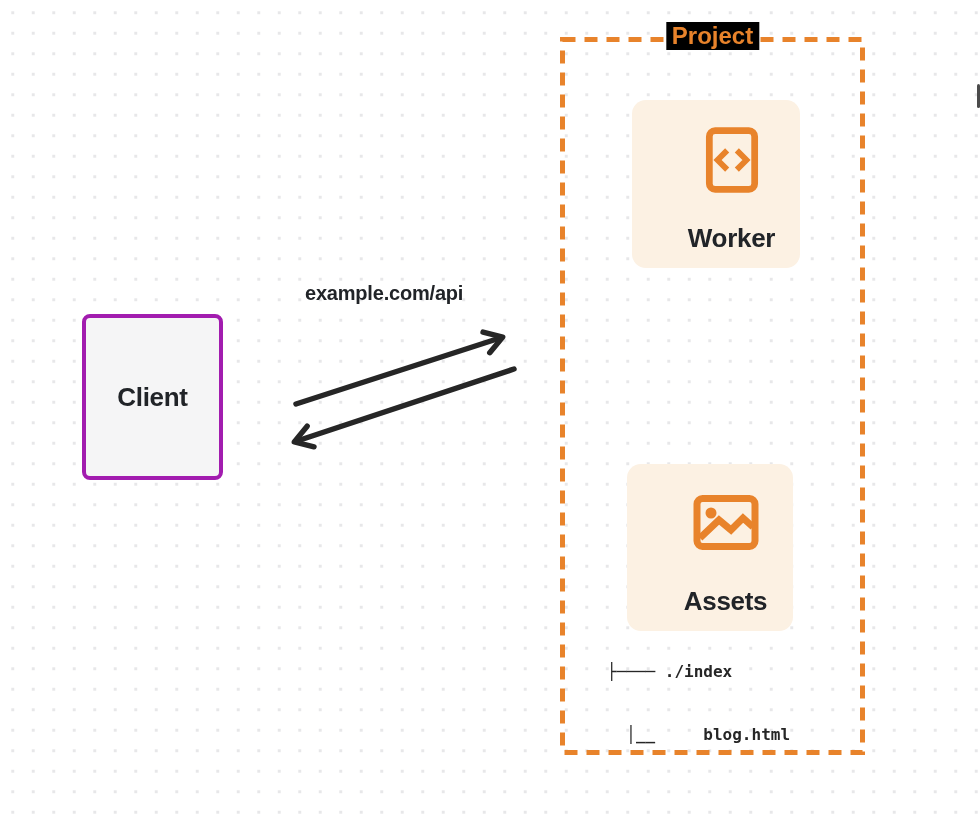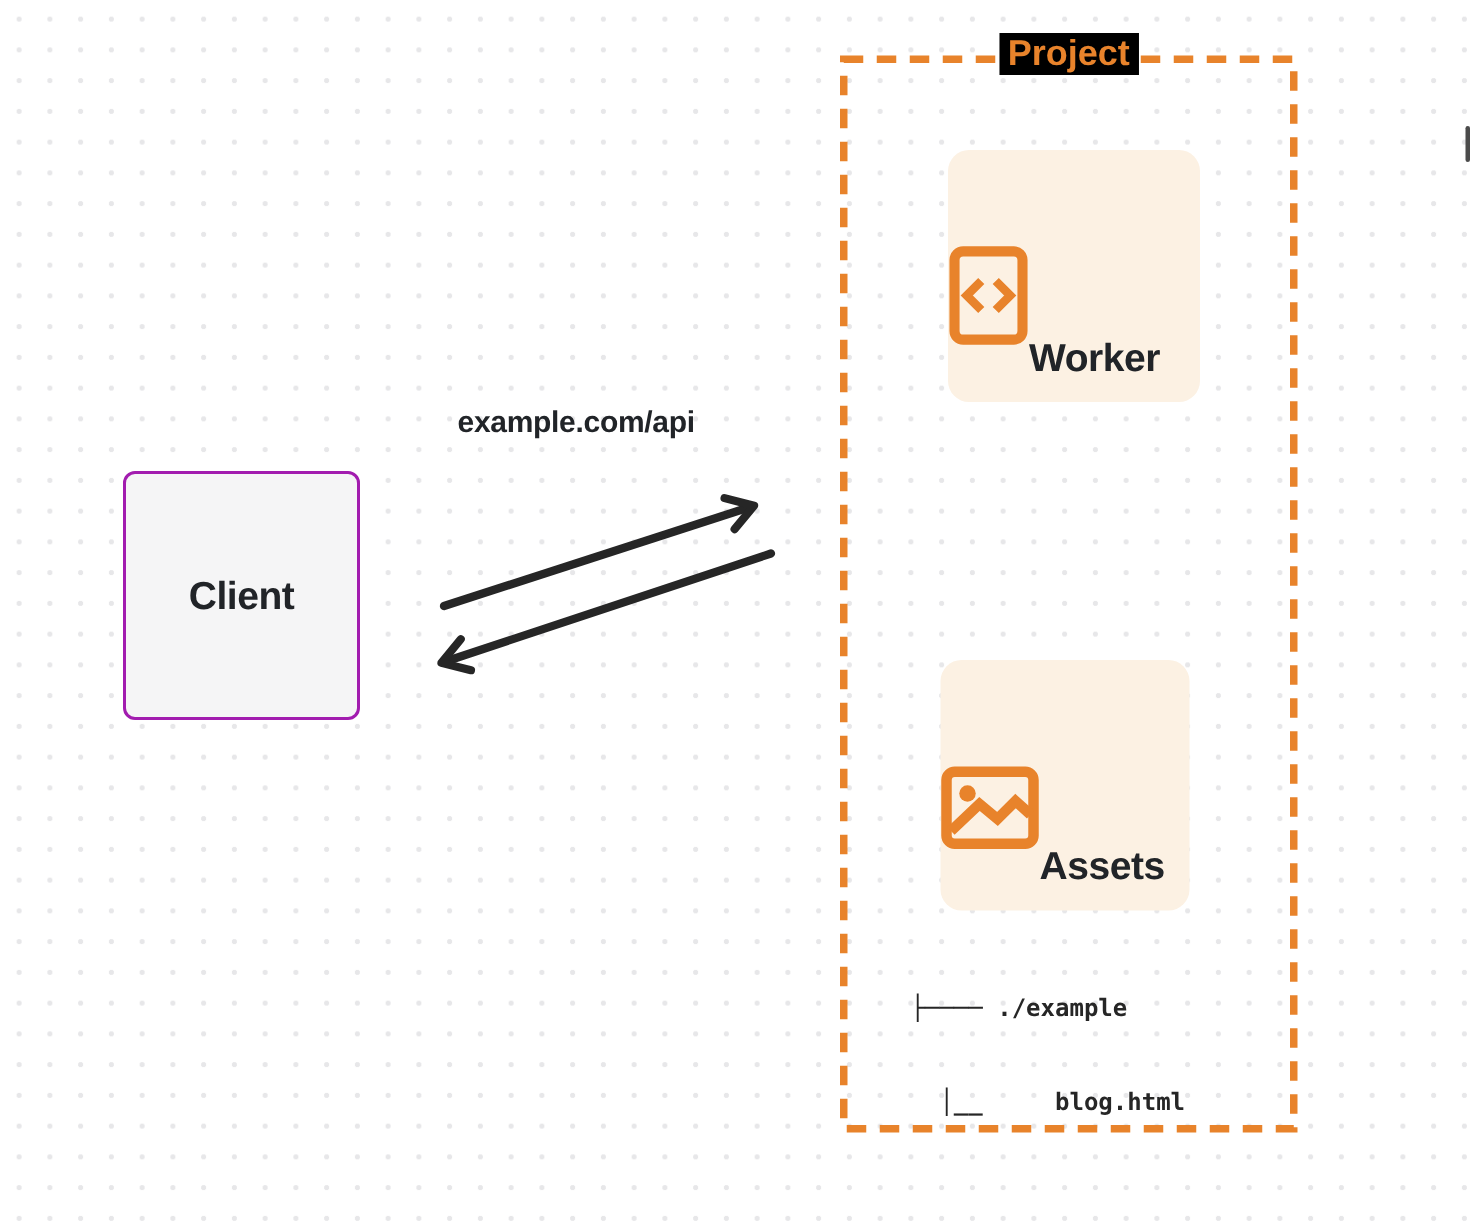--- a/index.html
+++ b/index.html
@@ -17,47 +17,47 @@
     background-image:radial-gradient(circle, #E7E7E9 1.7px, transparent 1.9px);
     background-size:20.5px 20.5px;
     background-position:2.5px 2.5px;
     position:relative;
   }
   .overlay{position:absolute;left:0;top:0;width:980px;height:818px;}
   .arrow-stroke{stroke:var(--arrow);}
   .accent-stroke{stroke:var(--accent);}
 
   .client-node{
-    position:absolute;left:82px;top:314px;width:158px;height:166px;
-    background:var(--client-bg);border:2px solid #a21caf;border-radius:8px;
+    position:absolute;left:82px;top:314px;width:141px;height:166px;
+    background:var(--client-bg);border:4px solid #a21caf;border-radius:8px;
     display:flex;align-items:center;justify-content:center;
   }
   .node-label{font-size:26px;font-weight:bold;color:var(--text);letter-spacing:-0.3px;}
 
   .request-label{
-    position:absolute;left:305px;top:271px;width:190px;
+    position:absolute;left:305px;top:282px;width:190px;
     font-size:20px;font-weight:bold;color:var(--text);letter-spacing:-0.2px;
   }
 
   .project-boundary{
     position:absolute;left:560px;top:37px;width:305px;height:718px;
   }
   .project-label{
     position:absolute;left:50%;top:-15px;transform:translateX(-50%);
     background:#000000;padding:0 6px;
     font-size:24px;font-weight:bold;color:var(--accent);line-height:28px;
     white-space:nowrap;
   }
 
   .card{
     position:absolute;background:var(--card-bg);border-radius:14px;
-    display:flex;flex-direction:row;align-items:center;
+    display:flex;flex-direction:column;align-items:center;padding-left:31px;
   }
   .card-worker{left:632px;top:100px;width:168px;height:168px;padding-top:26px;}
-  .card-assets{left:627px;top:440px;width:166px;height:167px;padding-top:30px;}
+  .card-assets{left:627px;top:464px;width:166px;height:167px;padding-top:30px;}
   .card .icon-wrap{flex:0 0 auto;display:flex;align-items:center;justify-content:center;}
   .card .card-label{margin-top:auto;margin-bottom:14px;font-size:26px;font-weight:bold;color:var(--text);letter-spacing:-0.3px;}
   .icon-stroke{stroke:var(--accent);fill:none;}
   .icon-fill{fill:var(--accent);}
 
   .file-tree{
     position:absolute;left:607px;top:619px;
     font-family:"DejaVu Sans Mono", monospace;
     font-size:16px;line-height:21px;font-weight:bold;color:#262626;
     white-space:pre;
@@ -108,18 +108,18 @@
     <svg viewBox="0 0 66 58" width="66" height="58">
       <rect x="4" y="4.5" width="58" height="48" rx="5.5" class="icon-stroke" stroke-width="7"></rect>
       <circle cx="18" cy="19" r="5.5" class="icon-fill"></circle>
       <path d="M7 44 L26 26 L38 36 L50 24 L60 33" class="icon-stroke" stroke-width="7" stroke-linejoin="miter"></path>
     </svg>
   </span>
   <span class="card-label">Assets</span>
 </div>
 
 <div class="file-tree">
-  <div>├──── ./example</div>
+  <div>├──── ./index</div>
   <div>  │__     blog.html</div>
   
 </div>
 
 <div class="scrollbar-thumb"></div>
 
 </body></html>

